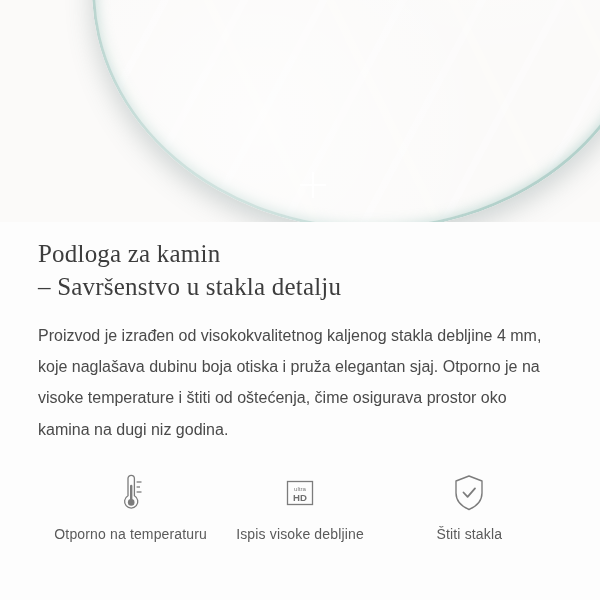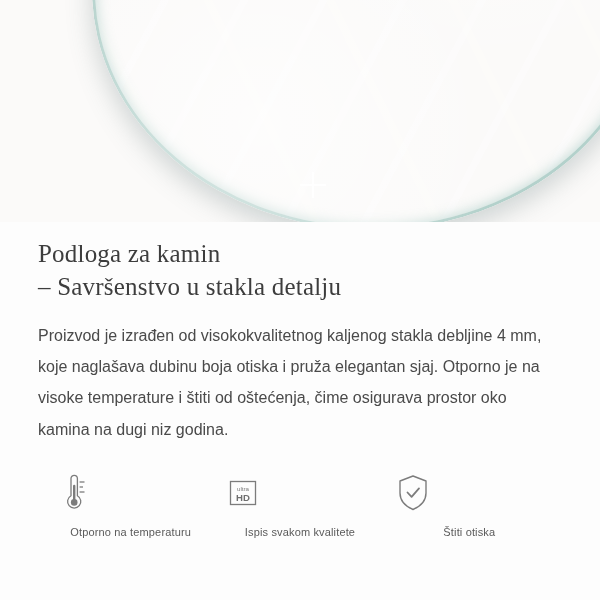--- a/index.html
+++ b/index.html
@@ -117,33 +117,34 @@
   .features {
     margin-top: 24px;
     display: grid;
     grid-template-columns: repeat(3, 1fr);
     row-gap: 16px;
     padding: 0 8px;
   }
   .feature {
     display: flex;
     flex-direction: column;
+    align-items: center;
     text-align: center;
   }
   .feature-icon {
     width: 56px;
     height: 48px;
     display: flex;
     align-items: center;
     justify-content: center;
     color: #7c7c7c;
   }
   .feature-label {
     margin-top: 9px;
-    font-size: 11px;
+    font-size: 14px;
     color: #5a5a5a;
     letter-spacing: .15px;
   }
   svg { display: block; }
 </style>
 </head>
 <body>
 
 <div class="page">
 
@@ -180,31 +181,31 @@
       </div>
 
       <div class="feature">
         <span class="feature-icon">
           <svg width="40" height="40" viewBox="0 0 40 40">
             <rect x="7.5" y="8.5" width="25" height="23" fill="none" stroke="#7c7c7c" stroke-width="1.3"></rect>
             <text x="20" y="18.4" font-family="Liberation Sans, sans-serif" font-size="6.2" fill="#7c7c7c" text-anchor="middle">ultra</text>
             <text x="20" y="28.2" font-family="Liberation Sans, sans-serif" font-size="9.6" font-weight="bold" fill="#6f6f6f" text-anchor="middle">HD</text>
           </svg>
         </span>
-        <span class="feature-label">Ispis svakom kvalitete</span>
+        <span class="feature-label">Ispis visoke debljine</span>
       </div>
 
       <div class="feature">
         <span class="feature-icon">
           <svg width="36" height="42" viewBox="0 0 36 42">
             <path d="M18 4 L31 9 V21 C31 29.5 25 34.5 18 37.5 C11 34.5 5 29.5 5 21 V9 Z" fill="none" stroke="#7c7c7c" stroke-width="1.4" stroke-linejoin="round"></path>
             <path d="M12.5 20.5 L16.6 24.8 L24 16.4" fill="none" stroke="#7c7c7c" stroke-width="1.8" stroke-linecap="round" stroke-linejoin="round"></path>
           </svg>
         </span>
-        <span class="feature-label">Štiti otiska</span>
+        <span class="feature-label">Štiti stakla</span>
       </div>
 
 
 
 
     </div>
   </div>
 </div>
 
 </body></html>

